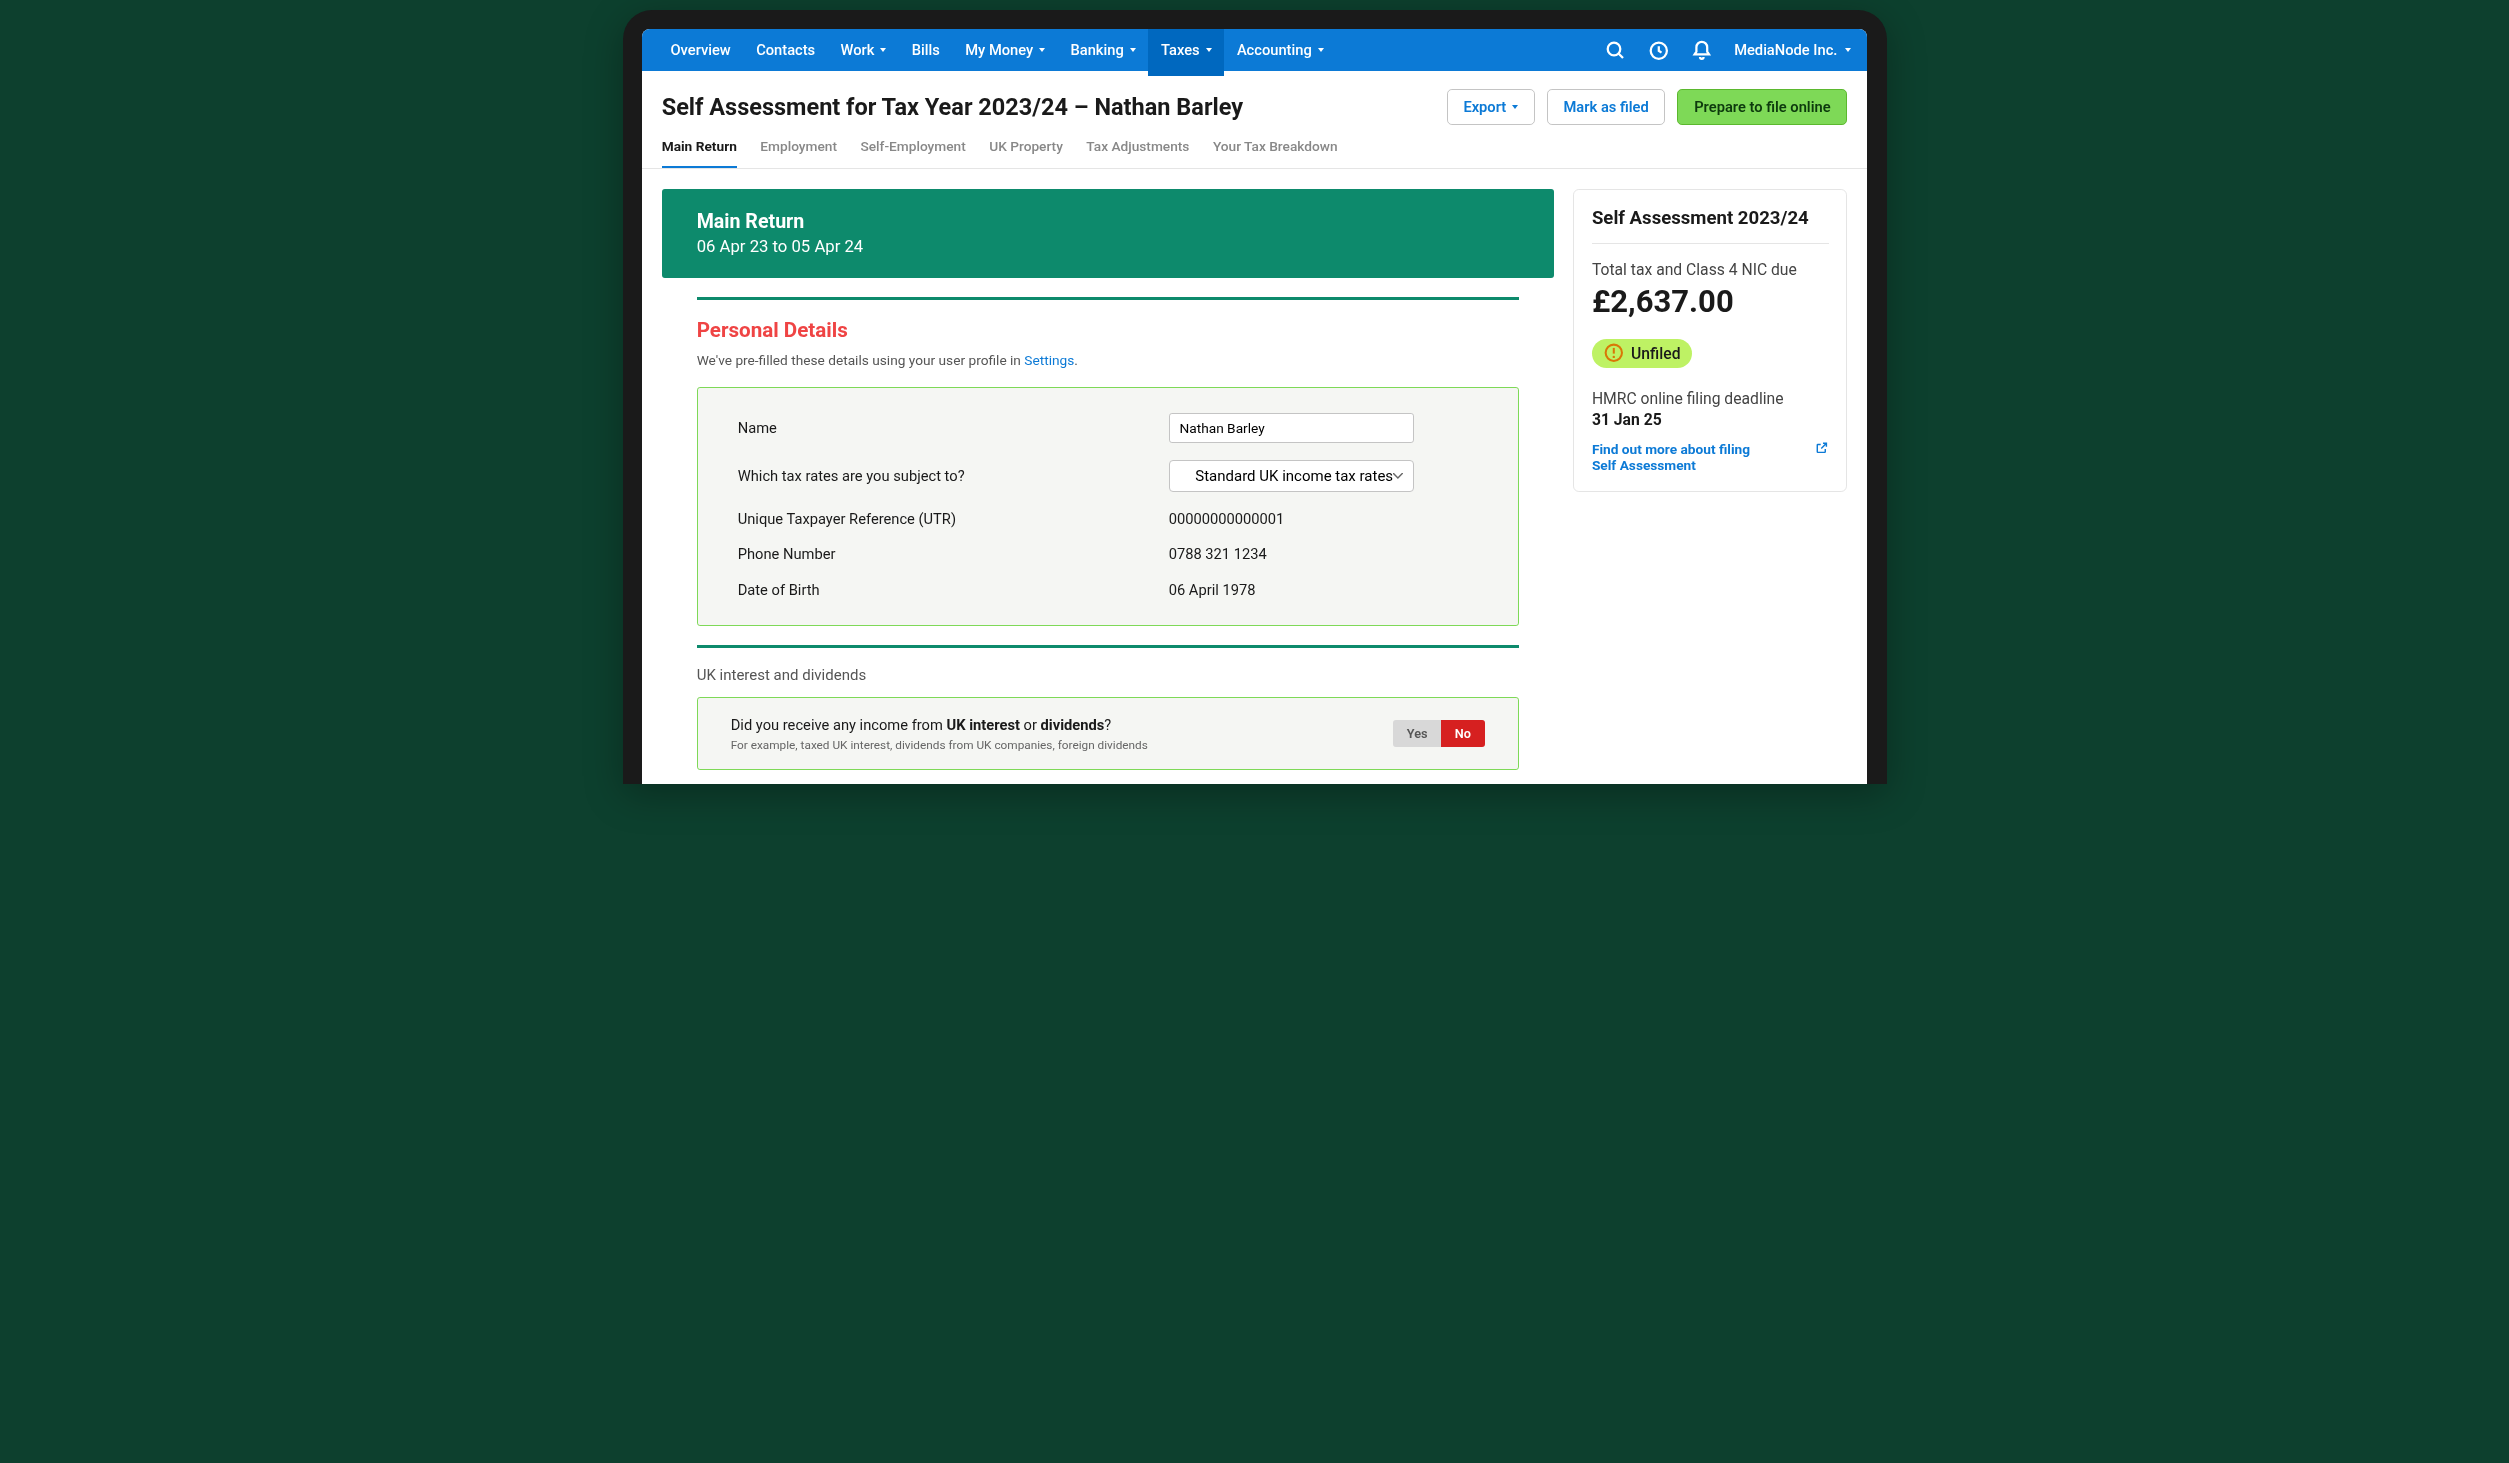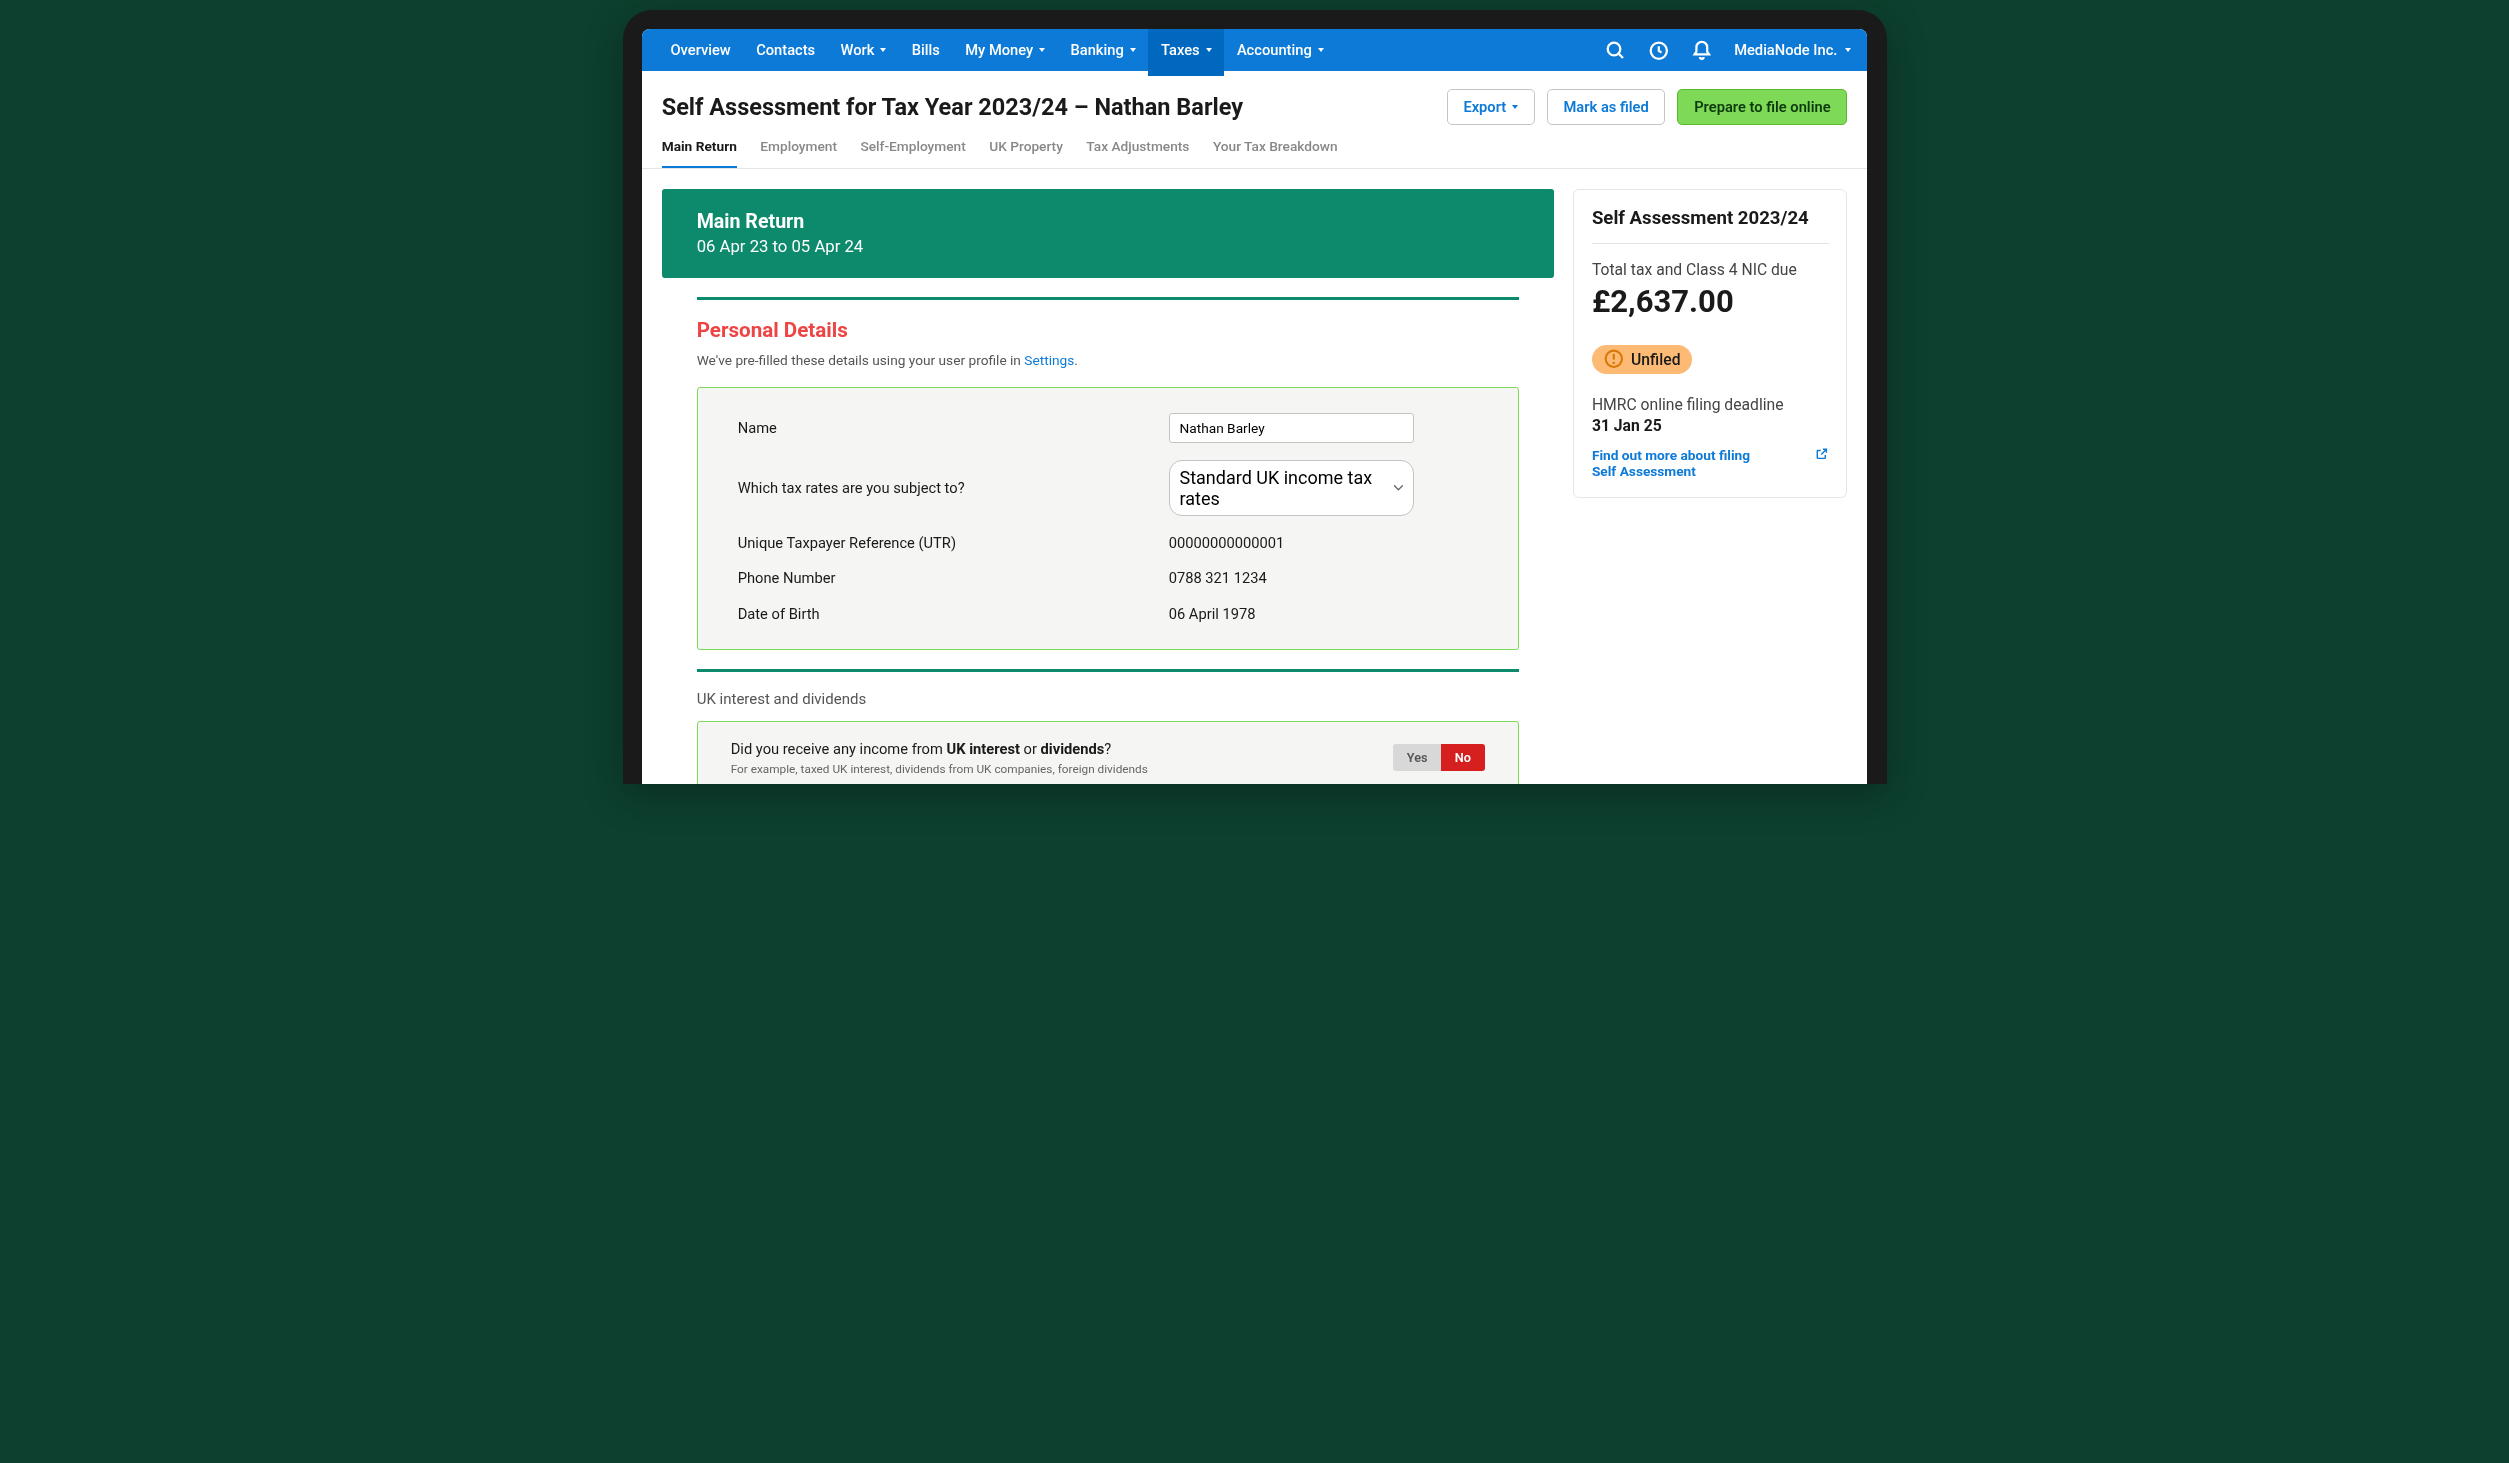--- a/index.html
+++ b/index.html
@@ -213,22 +213,22 @@
       width: 245px;
       padding: 5.9px 9.8px;
       border: 1px solid #c4c4c4;
       border-radius: 2.9px;
       font-size: 13.7px;
     }
     .select-input {
       width: 245px;
       padding: 5.9px 9.8px;
       border: 1px solid #c4c4c4;
-      border-radius: 13px;
-      font-size: 18px;
+      border-radius: 4px;
+      font-size: 15px;
       background: #fff;
       display: flex;
       justify-content: flex-end;
       align-items: center;
     }
     .section-sub {
       font-size: 15px;
       color: #555;
       margin: 9.8px 0 13.7px 0;
     }
@@ -291,24 +291,24 @@
     .sidebar-amount {
       font-size: 31px;
       font-weight: 700;
       color: #1a1a1a;
       margin-top: 3.9px;
     }
     .status-pill {
       display: inline-flex;
       align-items: center;
       gap: 7.8px;
-      background: #fdba74;
+      background: #bef264;
       padding: 4.9px 11.8px;
       border-radius: 15.7px;
-      margin-top: 25px;
+      margin-top: 19px;
     }
     .status-icon {
       width: 19.6px;
       height: 19.6px;
     }
     .status-text {
       font-size: 15.7px;
       font-weight: 500;
       color: #1a1a1a;
     }

